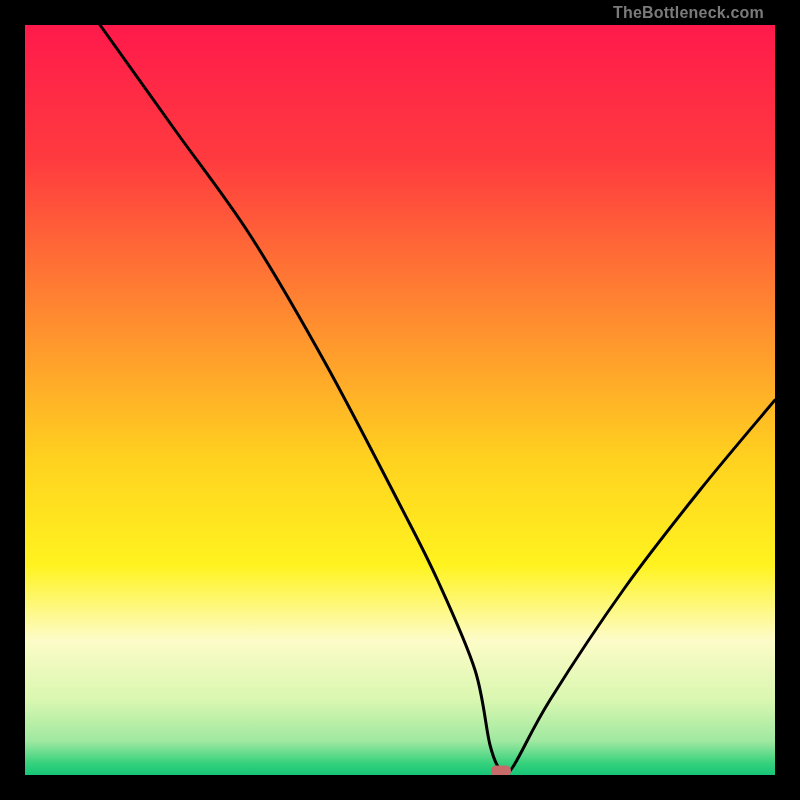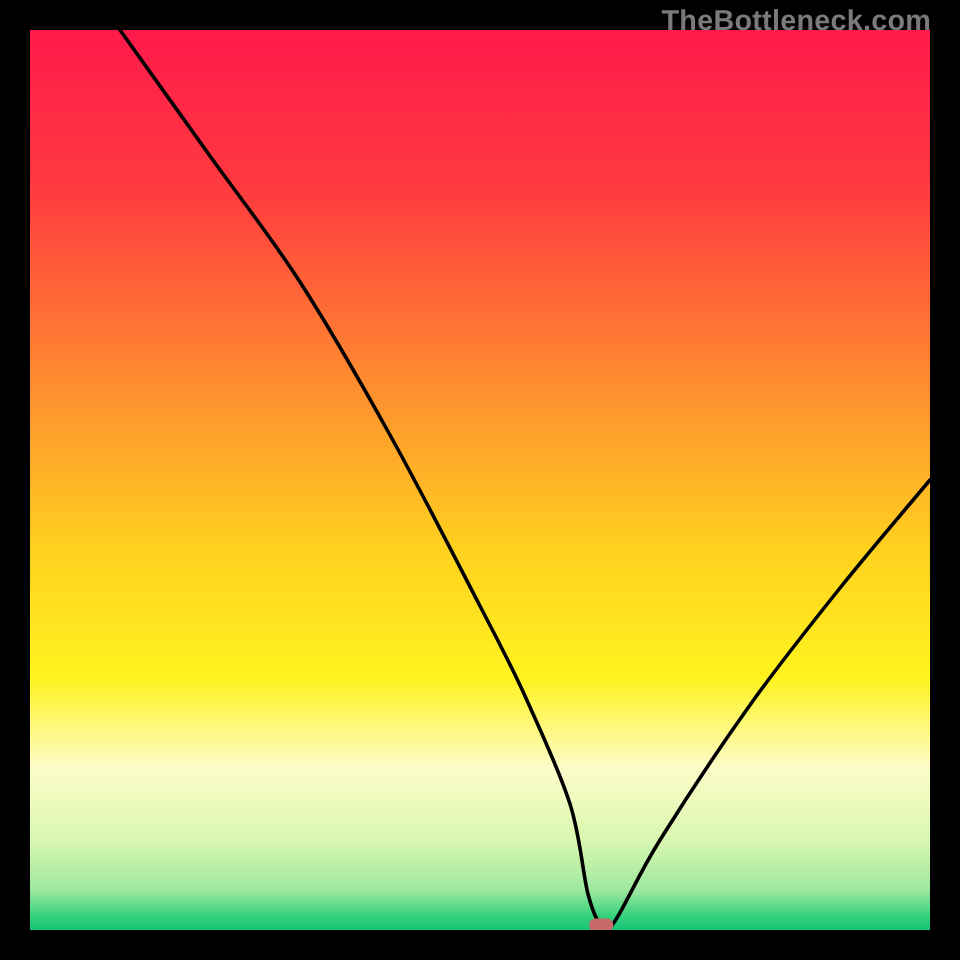--- a/index.html
+++ b/index.html
@@ -29,23 +29,23 @@
   .gradient-bg {
     position: absolute;
     left: 0;
     top: 0;
     width: 100%;
     height: 100%;
   }
   .watermark {
     position: absolute;
     top: 4px;
-    right: 24px;
+    right: 36px;
     font-family: Arial, Helvetica, sans-serif;
-    font-size: 24px;
+    font-size: 16px;
     font-weight: bold;
     color: #7a7a7a;
     letter-spacing: 0.2px;
   }
   .marker {
     position: absolute;
     width: 20px;
     height: 11px;
     border-radius: 5px;
     transform: translate(-50%, -50%);

